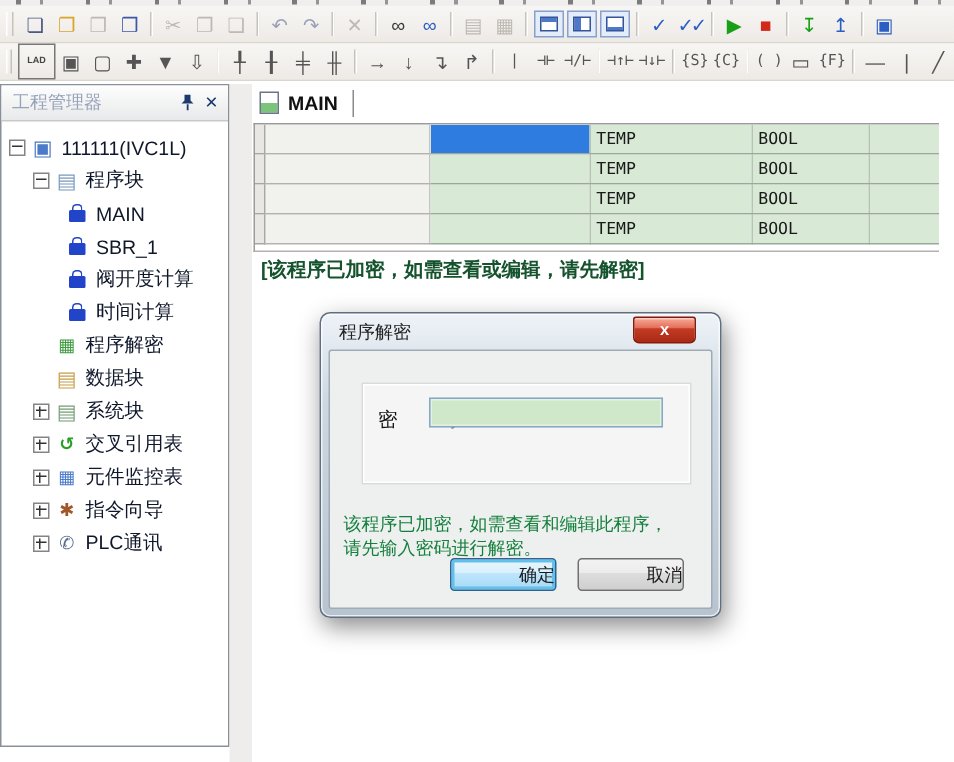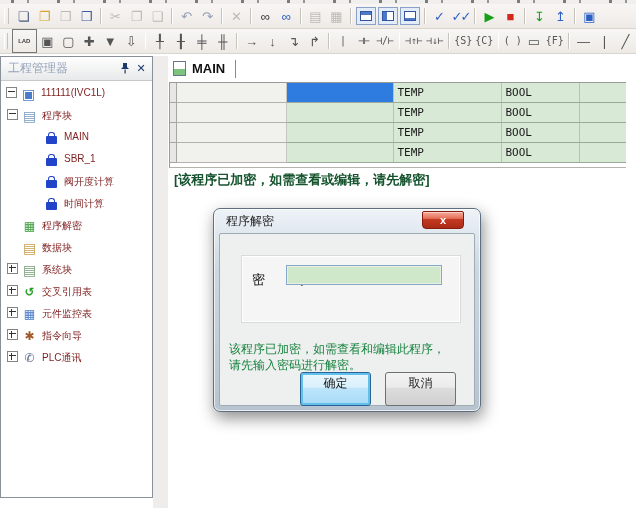--- a/index.html
+++ b/index.html
@@ -53,22 +53,22 @@
 
   
   .sidebar{position:absolute;left:0;top:56px;width:153px;bottom:10px;background:#fff;
            border:1px solid #8a9099;box-sizing:border-box}
   .panel-hd{height:23px;display:flex;align-items:center;background:linear-gradient(#fefefe,#e8e9ea);
             border-bottom:1px solid #c9c9c9;padding:0 4px 0 7px}
   .panel-title{flex:1;font-size:12px;color:#97a3bb}
   .ph-btn{width:14px;height:14px;display:flex;align-items:center;justify-content:center;margin-left:2px}
   .x-glyph{color:#1c3a6e;font-weight:700;font-size:11px}
   .tree{padding-top:6px}
-  .titem{height:22px;display:flex;font-size:10px;color:#7f1d1d;white-space:nowrap}
-  .lv1{padding-left:5px}.lv2{padding-left:6px}.lv3{padding-left:43px}
+  .titem{height:22px;display:flex;align-items:center;font-size:13px;color:#0f172a;white-space:nowrap}
+  .lv1{padding-left:5px}.lv2{padding-left:21px}.lv3{padding-left:43px}
   .exp{width:9px;height:9px;border:1px solid #848484;background:#fff;margin-right:4px;flex:0 0 auto;
        position:relative}
   .exp::before,.exp.minus::before{content:"";position:absolute;left:1px;right:1px;top:3px;height:1px;background:#333}
   .exp.plus::after{content:"";position:absolute;top:1px;bottom:1px;left:3px;width:1px;background:#333}
   .noexp{width:15px;flex:0 0 auto}
   .ticon{width:15px;height:14px;margin-right:5px;flex:0 0 auto;display:flex;align-items:center;justify-content:center;font-size:12px;line-height:1}
   .ic-project::before{content:"▣";color:#4a7ac8;font-size:14px}
   .ic-progfolder::before{content:"▤";color:#7a9ac0;font-size:14px}
   .ic-gvar::before{content:"▦";color:#3f9c3f}
   .ic-dblock::before{content:"▤";color:#c8a050;font-size:14px}
@@ -116,21 +116,21 @@
     background:linear-gradient(#f6ab99,#e5705a 40%,#c43a24 45%,#aa2a15);
     box-shadow:inset 0 1px 0 rgba(255,255,255,.45);box-sizing:border-box}
   .dclient{position:absolute;left:5px;right:5px;top:24px;bottom:5px;background:#eef0ef;
     border:1px solid #9fabb5;border-radius:2px}
   .dgroup{position:absolute;left:21px;top:21px;width:218px;height:66px;background:#f4f5f4;
     border:1px solid #d9dbd9;box-shadow:inset 0 0 0 1px #fff}
   .dglabel{position:absolute;left:10px;top:15px;font-size:13px;color:#111}
   .dginput{position:absolute;left:44px;top:9px;width:148px;height:18px;background:#cfe8ca;
     border:1px solid #86a8c8;box-shadow:inset 0 0 0 1px #e6f1e3;font-size:12px;padding:0 3px;box-sizing:content-box}
   .dbody{position:absolute;left:9px;top:107px;font-size:12px;color:#15803d;line-height:16px;white-space:nowrap}
-  .dbtn{position:absolute;top:138px;width:71px;height:34px;font-size:12px;text-align:center;line-height:20px;
+  .dbtn{position:absolute;top:138px;width:71px;height:22px;font-size:12px;text-align:right;line-height:20px;
         border-radius:3px;box-sizing:border-box}
   .dok{left:80px;border:1px solid #2a6496;box-shadow:inset 0 0 0 2px #62c0ea;
        background:linear-gradient(#eaf6fd,#d9f0fc 45%,#bee6fd 46%,#a7d9f5)}
   .dcancel{left:165px;border:1px solid #707070;
        background:linear-gradient(#f2f2f2,#ebebeb 45%,#dddddd 46%,#cfcfcf)}
 </style>
 </head>
 <body>
 
 <div class="topcrop"></div>

